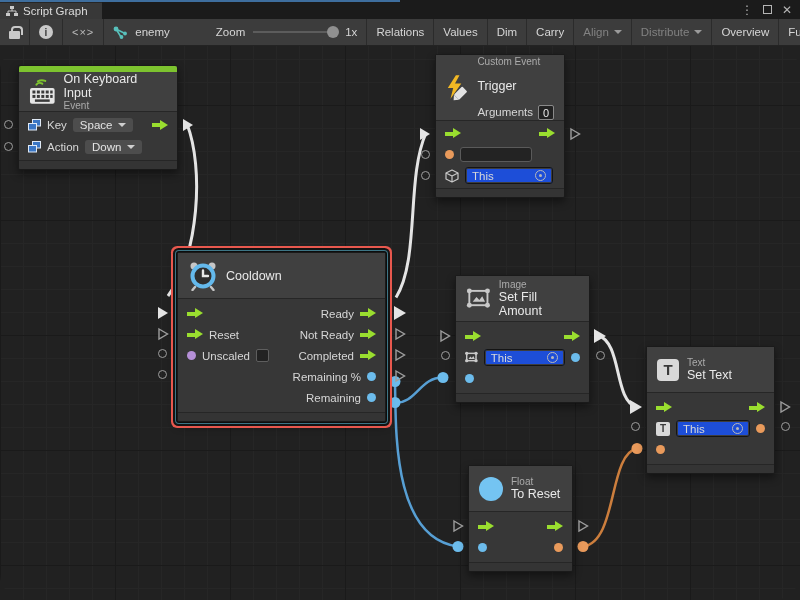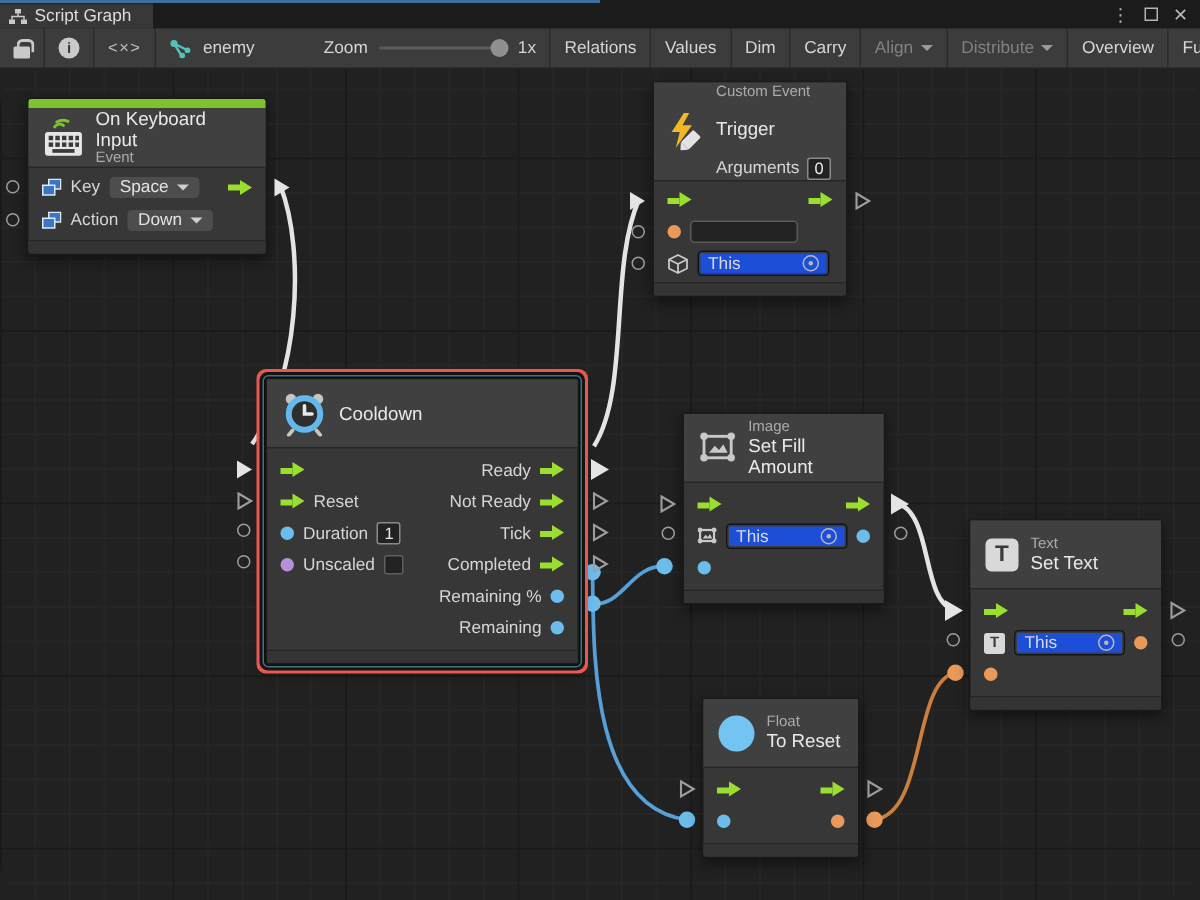--- a/index.html
+++ b/index.html
@@ -312,29 +312,20 @@
         </div>
         <div class="prow">
           <span class="farrow"></span>
           <span class="plabel">Reset</span>
           <span class="right">
             <span class="plabel">Not Ready</span>
             <span class="farrow"></span>
           </span>
         </div>
         <div class="prow">
-          <span class="dot blue"></span>
-          <span class="plabel">Duration</span>
-          <span class="valbox">1</span>
-          <span class="right">
-            <span class="plabel">Tick</span>
-            <span class="farrow"></span>
-          </span>
-        </div>
-        <div class="prow">
           <span class="dot purple"></span>
           <span class="plabel">Unscaled</span>
           <span class="checkbox"></span>
           <span class="right">
             <span class="plabel">Completed</span>
             <span class="farrow"></span>
           </span>
         </div>
         <div class="prow">
           <span class="right">

